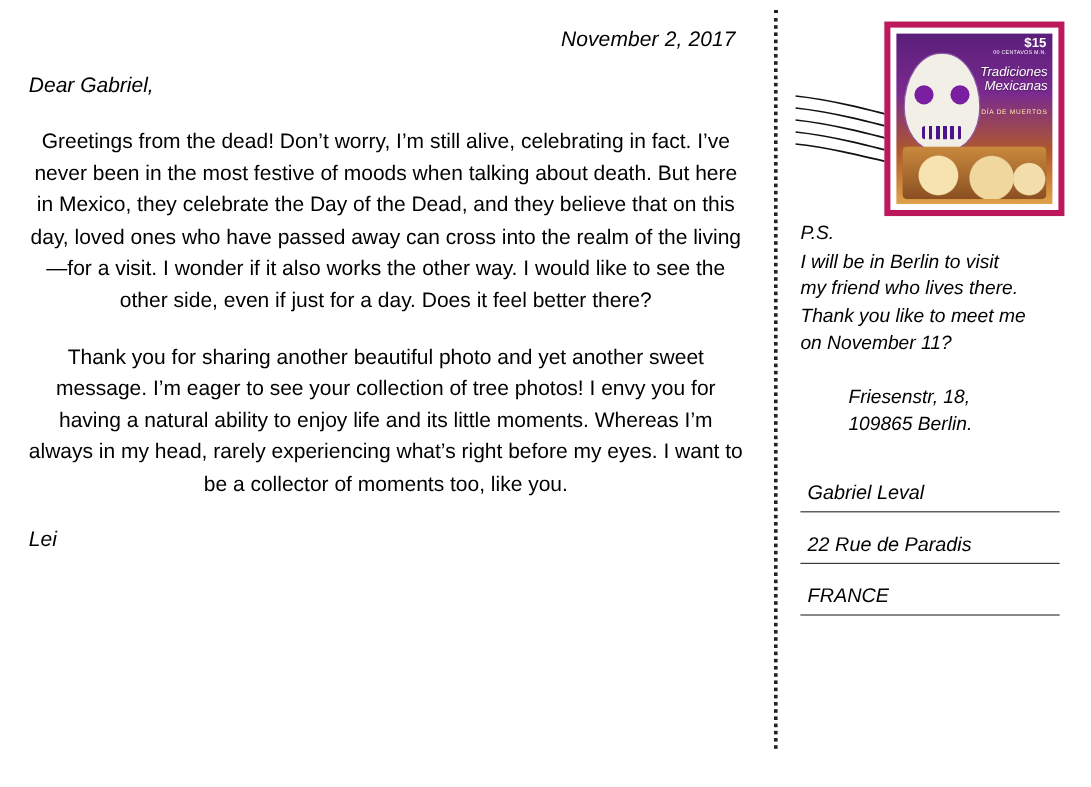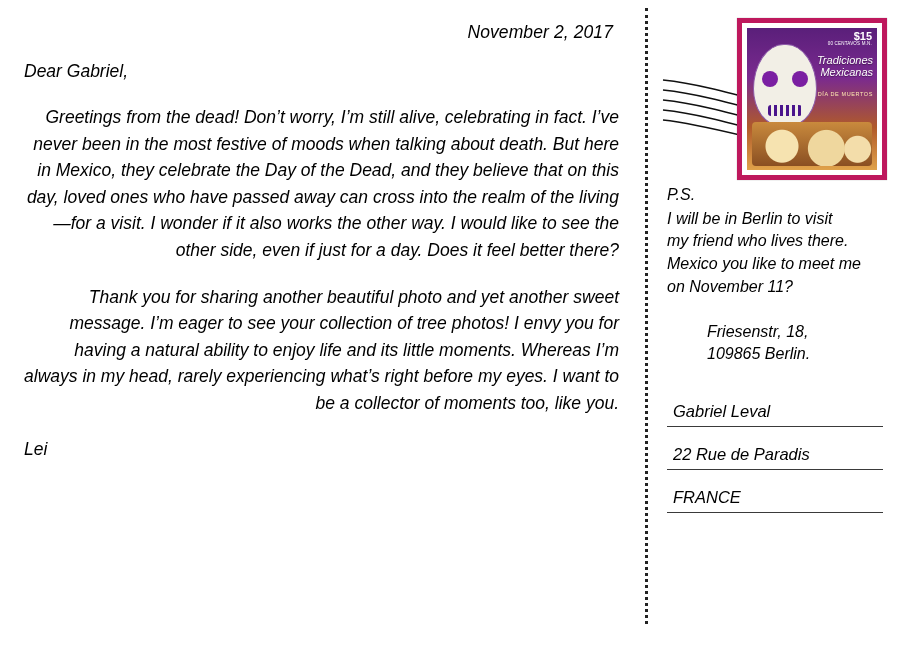--- a/index.html
+++ b/index.html
@@ -36,25 +36,24 @@
     padding-right: 6px;
     margin-bottom: 18px;
     letter-spacing: 0.1px;
   }
   .salutation {
     font-style: italic;
     font-size: 17.5px;
     margin-bottom: 22px;
   }
   .para {
-    font-style: italic;
     font-size: 17.5px;
     line-height: 1.52;
     margin: 0 0 20px 0;
-    text-align: right;
+    text-align: center;
   }
   .para:last-of-type { margin-bottom: 0; }
   .signature {
     font-style: italic;
     font-size: 17.5px;
     padding-right: 30px;
     margin-top: 22px;
   }
   
   .divider {
@@ -248,21 +247,21 @@
           </div>
           <div class="stamp-bread"></div>
         </div>
       </div>
     </div>
 
     <div class="ps-block">
       <div class="ps-label">P.S.</div>
       <div>I will be in Berlin to visit</div>
       <div>my friend who lives there.</div>
-      <div>Mexico you like to meet me</div>
+      <div>Thank you like to meet me</div>
       <div>on November 11?</div>
     </div>
 
     <div class="sender-address">
       <div>Friesenstr, 18,</div>
       <div>109865 Berlin.</div>
     </div>
 
     <div class="address-lines">
       <div class="addr-line">Gabriel Leval</div>

